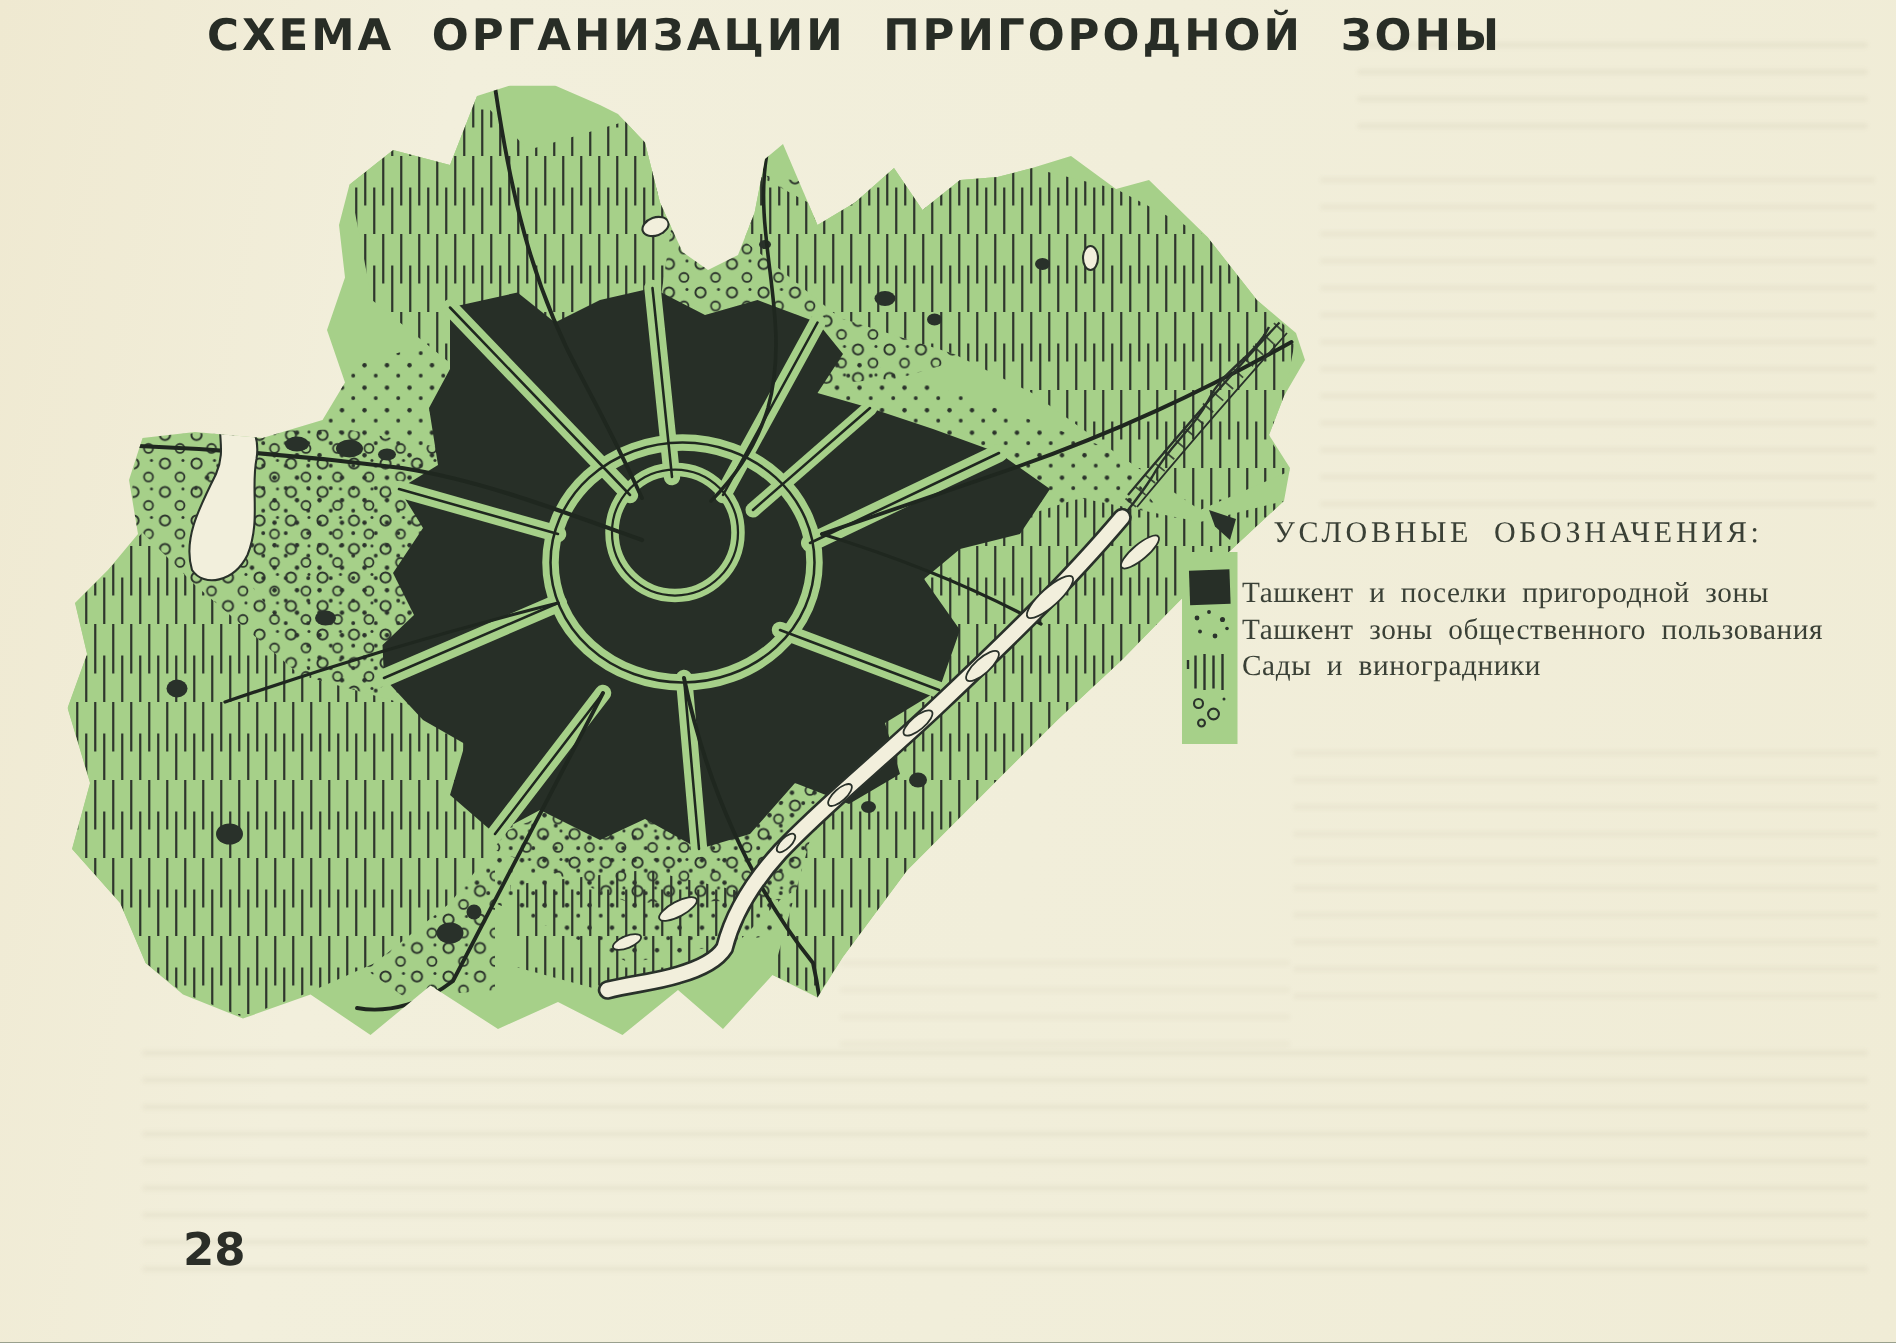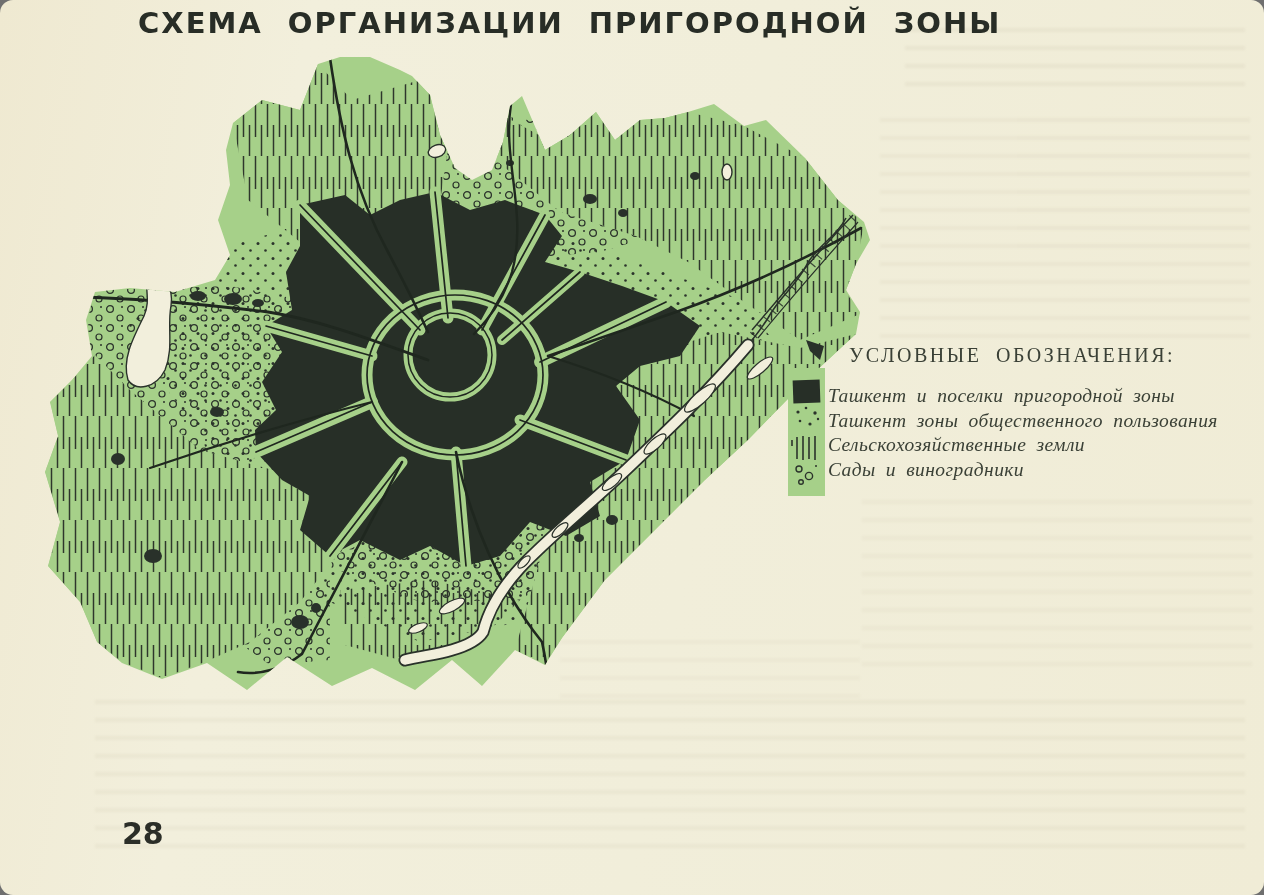--- a/index.html
+++ b/index.html
@@ -1,35 +1,34 @@
 <!DOCTYPE html>
 <html><head>
 <meta charset="utf-8">
 <style>
   html,body{margin:0;padding:0;background:#6f6f6f;}
   .page{
     position:relative;width:1264px;height:895px;overflow:hidden;
     background:linear-gradient(100deg,#efe9d1 0%,#f2efdc 22%,#f1eeda 55%,#f0ecd6 100%);
     font-family:"Liberation Serif",serif;
-    border-radius:13px;
   }
   .page-title{
     position:absolute;left:138px;top:6px;
     font-family:"DejaVu Sans",sans-serif;font-weight:bold;
     font-size:29px;letter-spacing:2px;word-spacing:13px;
     color:#282d26;white-space:nowrap;
   }
   .map-svg{position:absolute;left:0;top:0;width:1264px;height:895px;}
   .legend{position:absolute;left:0;top:0;width:1264px;height:895px;pointer-events:none;}
   .legend-title{
     position:absolute;left:849px;top:344px;
     font-size:20px;letter-spacing:2.5px;word-spacing:7px;
     color:#3a4036;white-space:nowrap;
   }
-  .legend-items{position:absolute;left:828px;top:384px;font-style:italic;}
+  .legend-items{position:absolute;left:828px;top:384px;}
   .legend-item{
     font-size:19.5px;line-height:24.6px;letter-spacing:.4px;word-spacing:5px;
     color:#3a4036;white-space:nowrap;
   }
   .page-number{
     position:absolute;left:122px;top:816px;
     font-family:"DejaVu Sans",sans-serif;font-weight:bold;
     font-size:30px;color:#2b2e28;
   }
   
@@ -222,19 +221,18 @@
     </g>
   </svg>
 
   <div class="page-title">СХЕМА ОРГАНИЗАЦИИ ПРИГОРОДНОЙ ЗОНЫ</div>
 
   <div class="legend">
     <div class="legend-title">УСЛОВНЫЕ ОБОЗНАЧЕНИЯ:</div>
     <div class="legend-items">
       <div class="legend-item">Ташкент и поселки пригородной зоны</div>
       <div class="legend-item">Ташкент зоны общественного пользования</div>
-      <div class="legend-item">Сельскохозяйственные земли</div>
       <div class="legend-item">Сады и виноградники</div>
     </div>
   </div>
 
   <div class="page-number">28</div>
 </div>
 
 </body></html>

